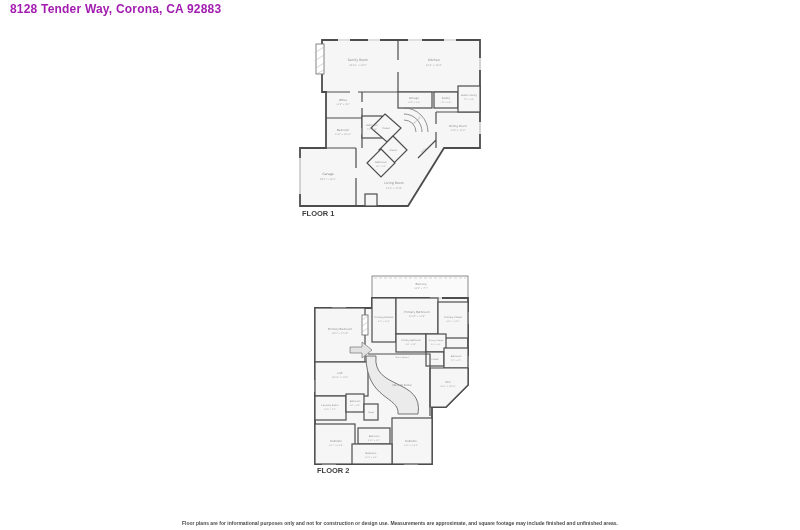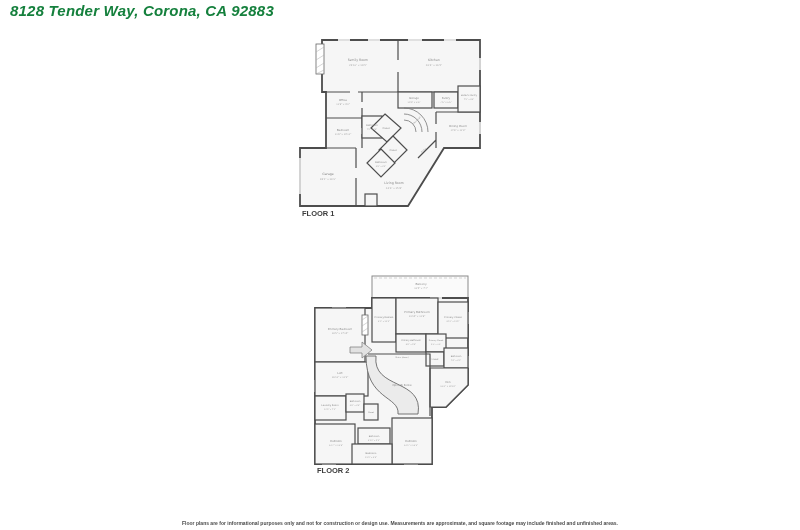--- a/index.html
+++ b/index.html
@@ -1,18 +1,18 @@
 <!DOCTYPE html>
 <html><head>
 <meta charset="utf-8">
 <style>
   html,body{margin:0;padding:0;background:#ffffff;width:800px;height:530px;overflow:hidden;
     font-family:"Liberation Sans","DejaVu Sans",sans-serif;}
   .page{position:relative;width:800px;height:530px;background:#fff;}
-  .page-title{position:absolute;left:10px;top:2px;font-size:15px;font-weight:bold;color:#15803d;letter-spacing:.2px;font-style:italic;}
+  .page-title{position:absolute;left:10px;top:2px;font-size:12px;font-weight:bold;color:#a21caf;letter-spacing:.2px;}
   .footer{position:absolute;left:0;bottom:4px;width:100%;text-align:center;font-size:5px;font-weight:bold;color:#4a4a4a;}
   svg{position:absolute;left:0;top:0;}
   .wall{fill:#f6f6f6;stroke:#4d4d4d;stroke-width:1.8;stroke-linejoin:miter;}
   .iw{fill:none;stroke:#4d4d4d;stroke-width:1.2;}
   .room{fill:#f6f6f6;stroke:#4d4d4d;stroke-width:1.2;}
   .win{fill:none;stroke:#e0e0e0;stroke-width:1.8;}
   .thin{fill:none;stroke:#777;stroke-width:.8;}
   .hatch{fill:none;stroke:#aaa;stroke-width:.5;}
   .fixture{fill:#ffffff;stroke:#666;stroke-width:.8;}
   .stairfill{fill:#ebebeb;stroke:#666;stroke-width:.9;}

